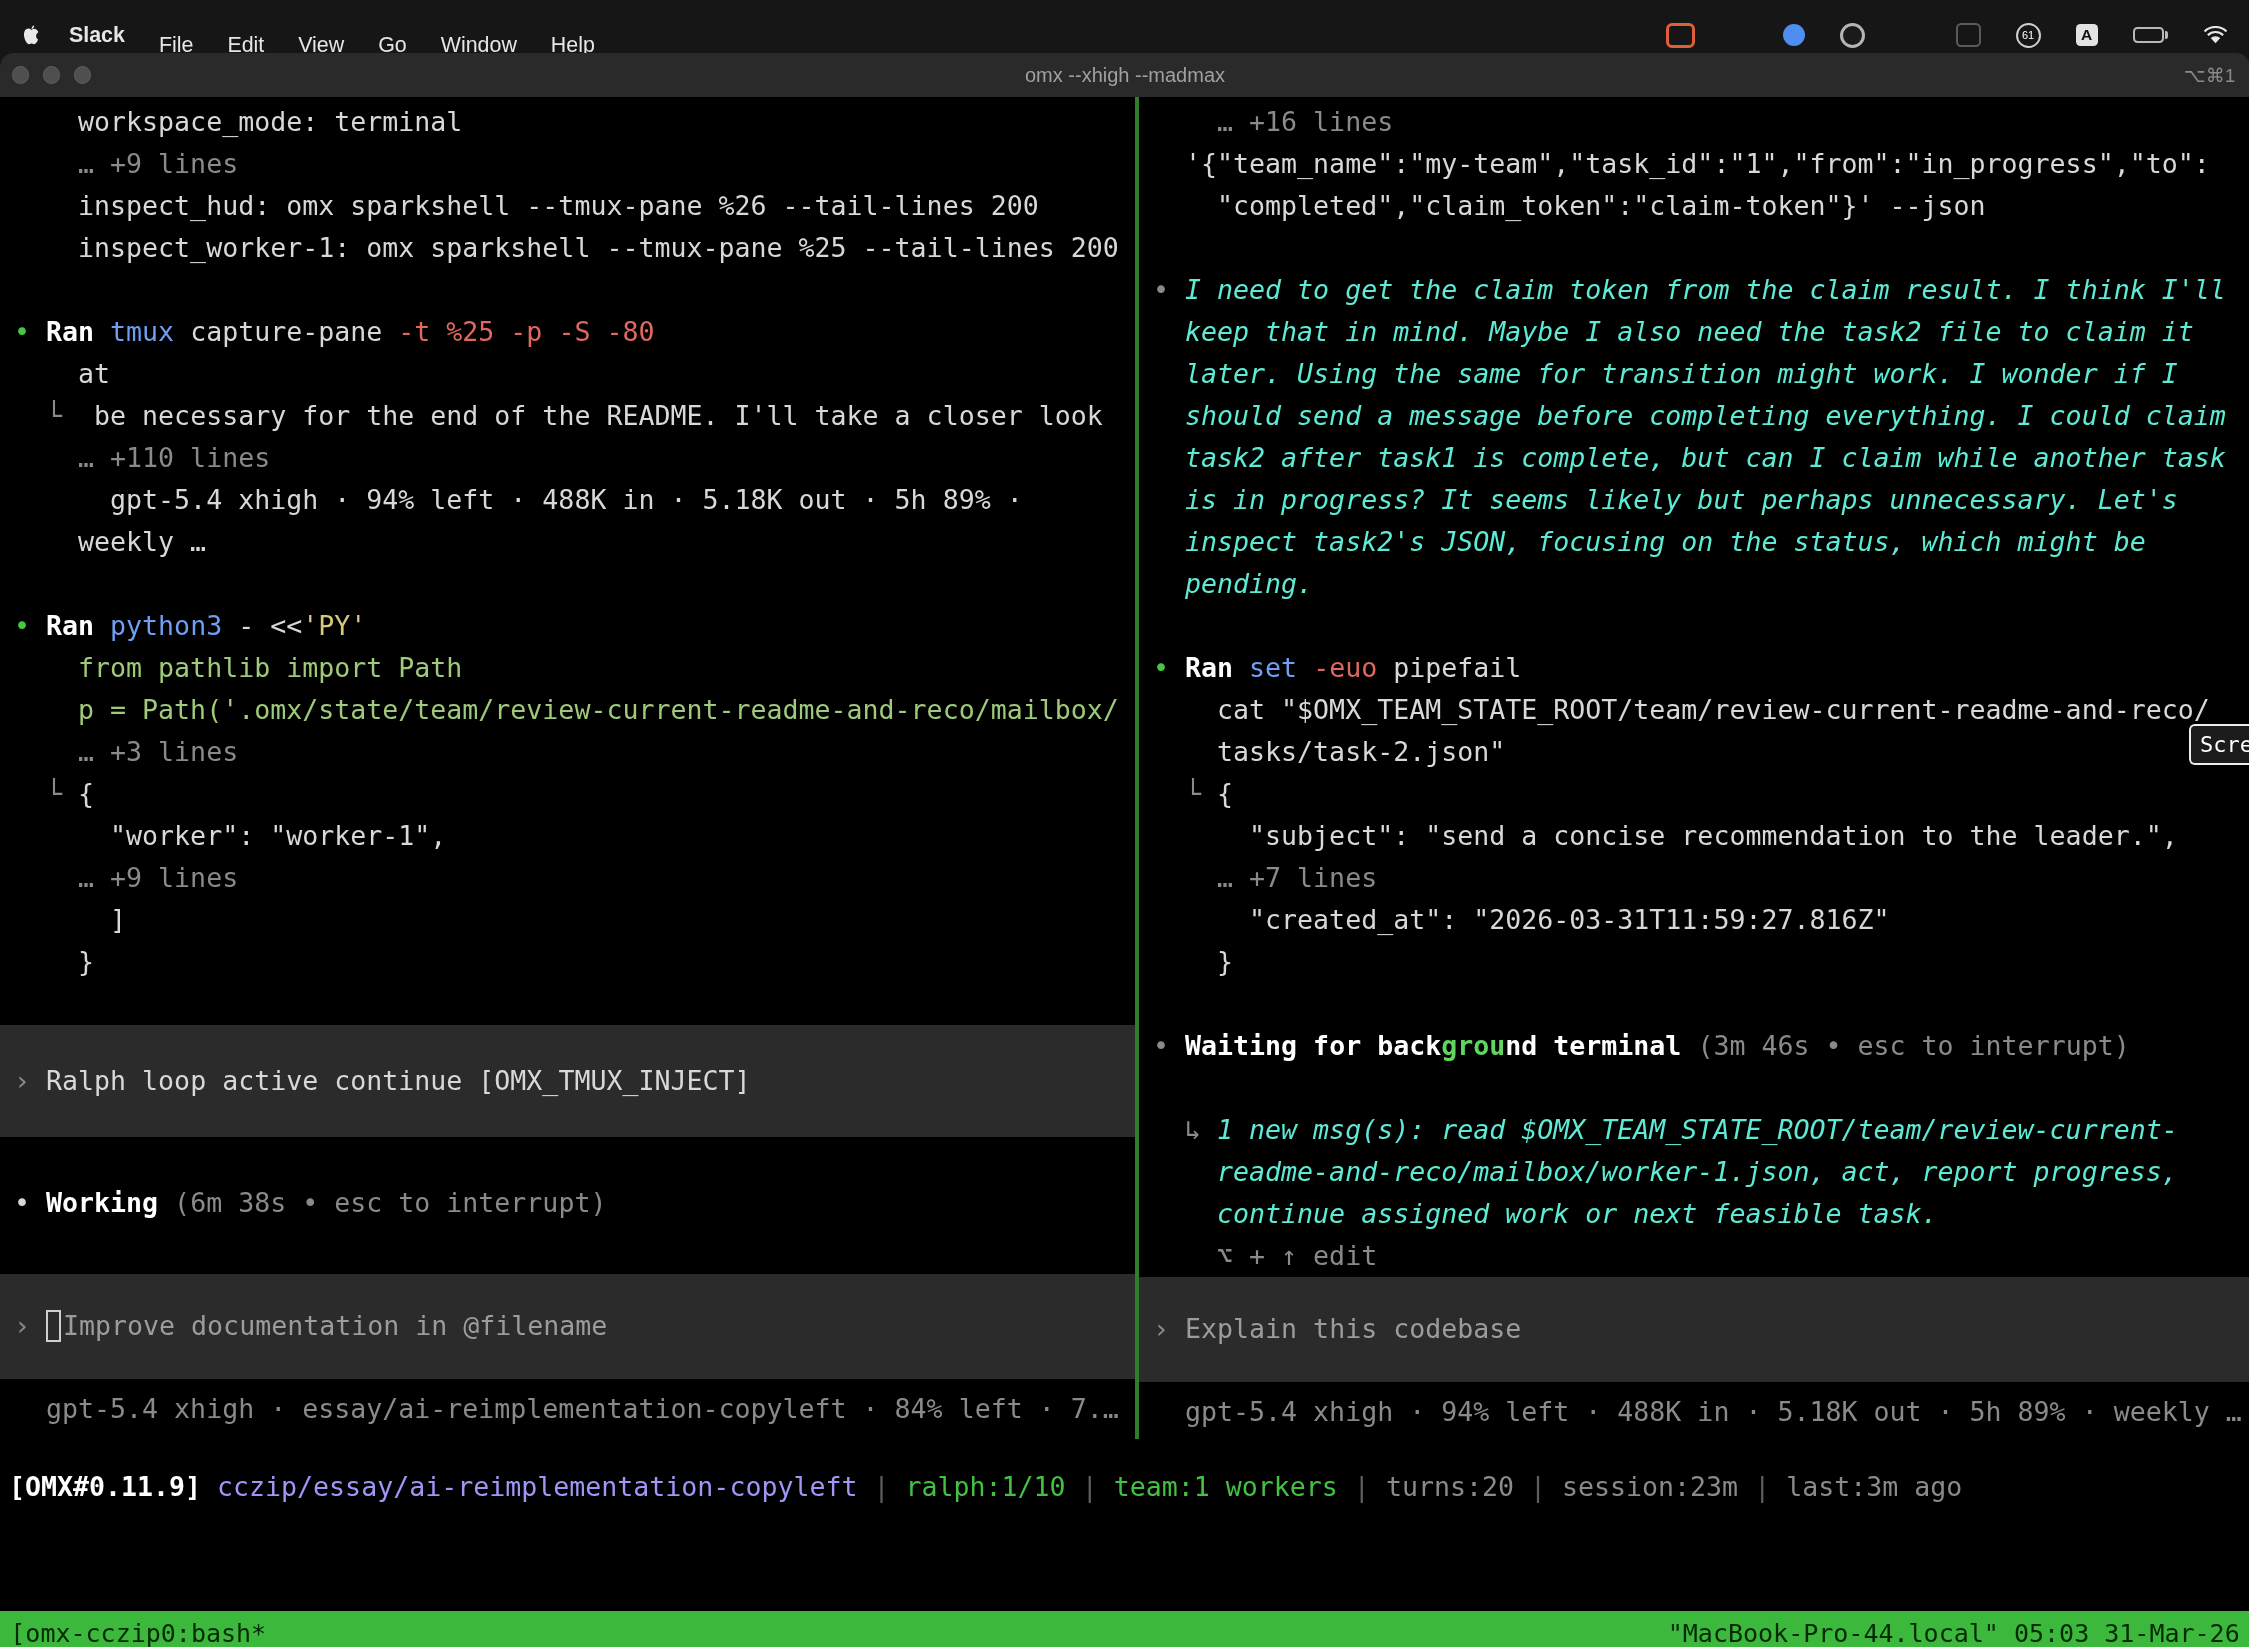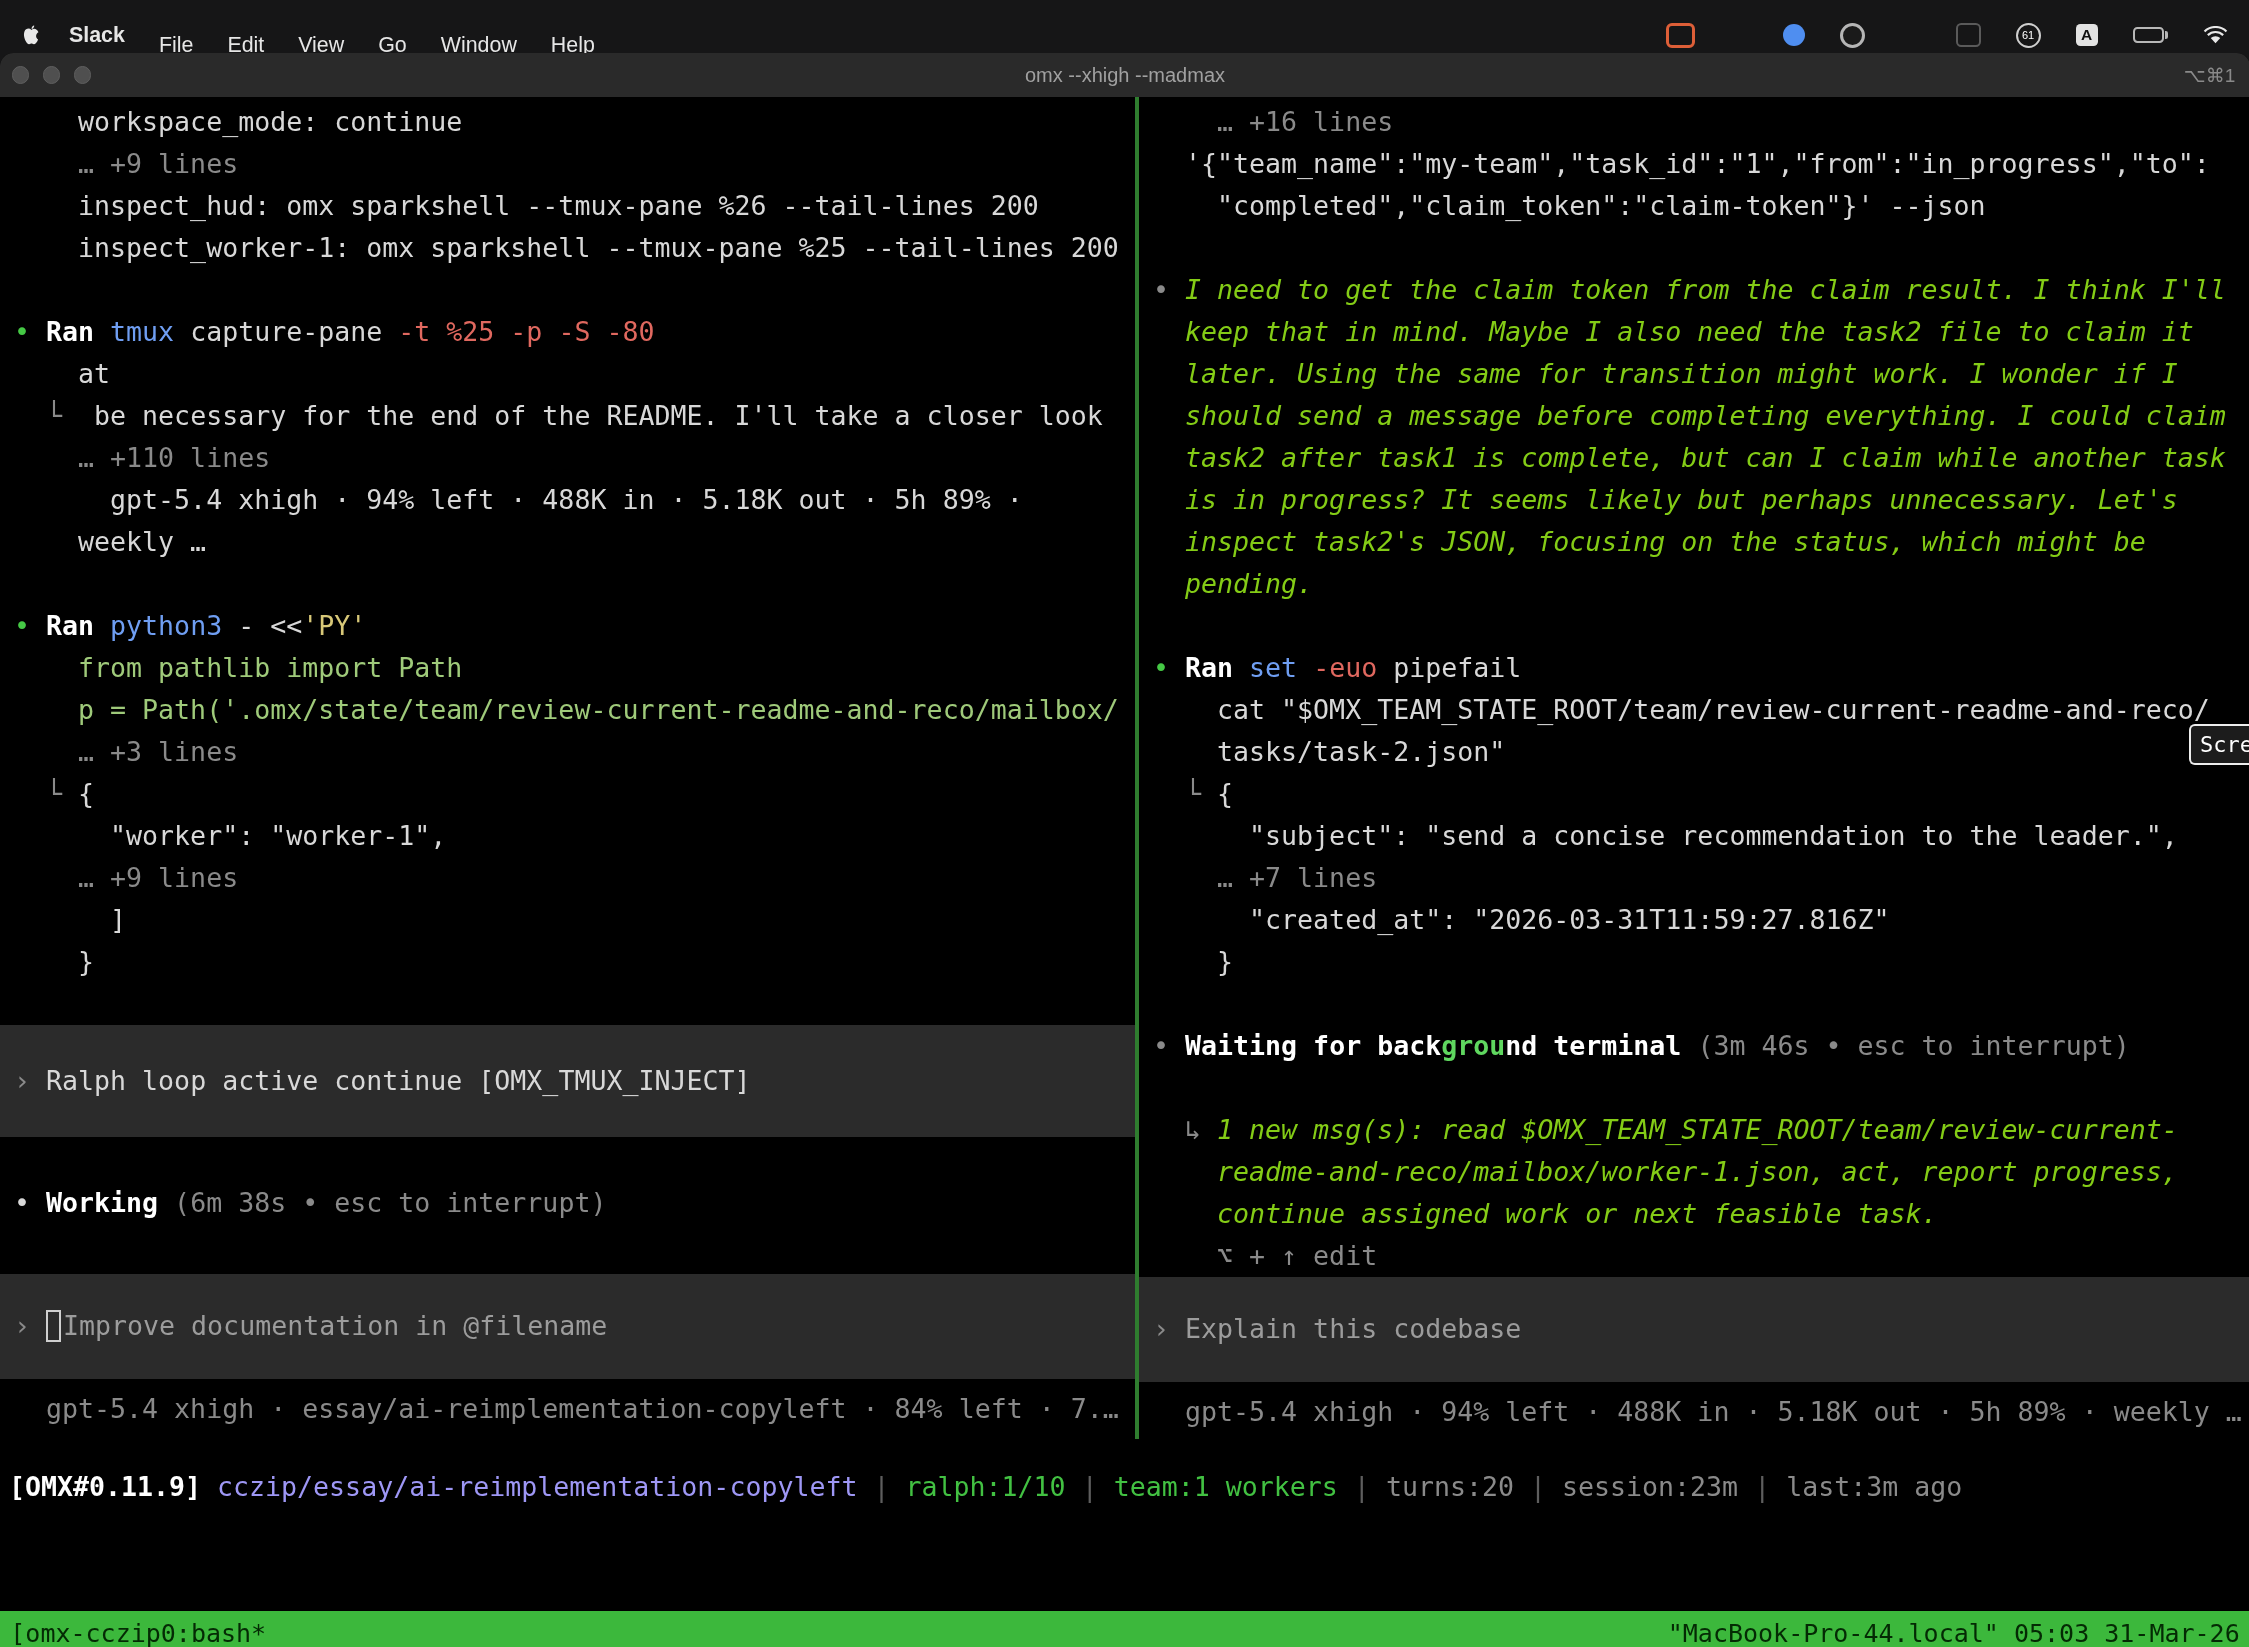--- a/index.html
+++ b/index.html
@@ -52,21 +52,21 @@
 
   .row{height:42px;line-height:42px;white-space:pre;}
   .row span{white-space:pre;}
   .band{background:#2b2b2b;margin-left:-14px;padding-left:14px;display:flex;align-items:center;}
   .spacer{width:100%;}
 
   span.p{color:#d8d8d8;}
   span.w{color:#ffffff;font-weight:bold;}
   span.d{color:#8a8a8a;}
   span.d2{color:#5e5e5e;}
-  span.i{color:#84cc16;font-style:italic;}
+  span.i{color:#5eead4;font-style:italic;}
   span.bl{color:#6f9ef2;}
   span.rd{color:#e0685f;}
   span.yl{color:#d8c878;}
   span.gr{color:#9fca7a;}
   span.gb{color:#45c945;}
   span.gs{color:#5fd75f;font-weight:bold;}
   span.gh{color:#9c9c9c;}
   span.pu{color:#9e97f5;}
   span.sg{color:#42c142;}
   span.cur{display:inline-block;width:14.8px;height:32px;border:2.2px solid #cfcfcf;
@@ -157,21 +157,21 @@
       <span class="light"></span>
       <span class="light"></span>
     </div>
     <span>omx --xhigh --madmax</span>
     <span class="tshort">⌥⌘1</span>
   </div>
 
   <div class="content">
     <div class="panes">
       <div class="pane pane-left">
-          <div class="row"><span class="p">    workspace_mode: continue</span></div>
+          <div class="row"><span class="p">    workspace_mode: terminal</span></div>
           <div class="row"><span class="d">    … +9 lines</span></div>
           <div class="row"><span class="p">    inspect_hud: omx sparkshell --tmux-pane %26 --tail-lines 200</span></div>
           <div class="row"><span class="p">    inspect_worker-1: omx sparkshell --tmux-pane %25 --tail-lines 200</span></div>
           <div class="row"></div>
           <div class="row"><span class="gb">• </span><span class="w">Ran </span><span class="bl">tmux </span><span class="p">capture-pane </span><span class="rd">-t %25 -p -S -80</span></div>
           <div class="row"><span class="p">    at</span></div>
           <div class="row"><span class="d">  └  </span><span class="p">be necessary for the end of the README. I'll take a closer look</span></div>
           <div class="row"><span class="d">    … +110 lines</span></div>
           <div class="row"><span class="p">      gpt-5.4 xhigh · 94% left · 488K in · 5.18K out · 5h 89% ·</span></div>
           <div class="row"><span class="p">    weekly …</span></div>

